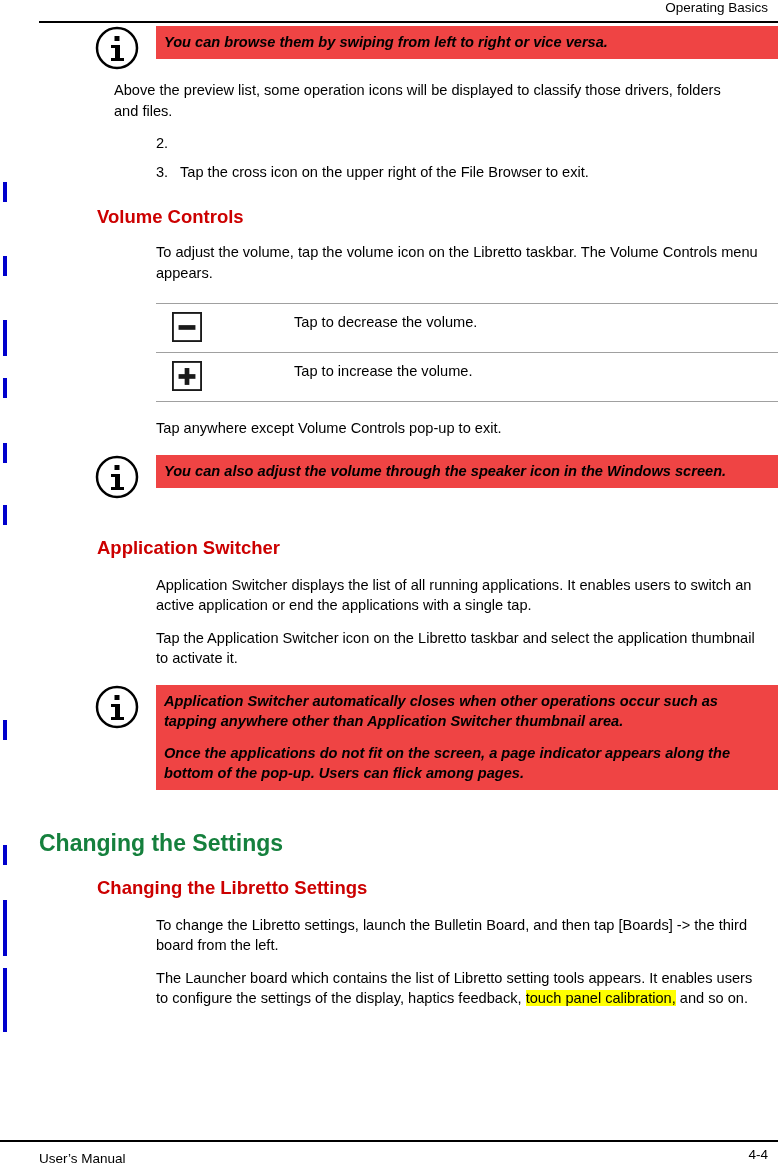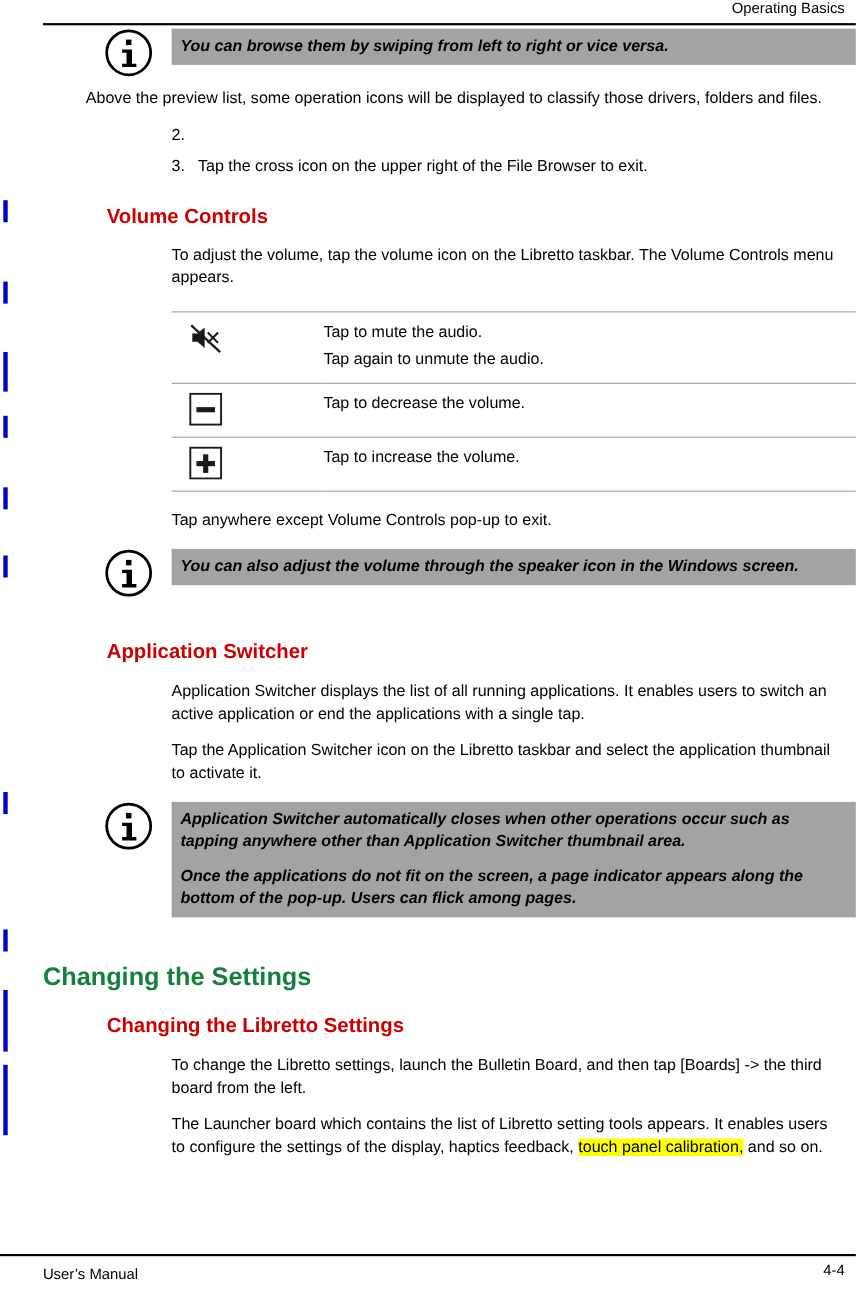--- a/index.html
+++ b/index.html
@@ -91,42 +91,42 @@
   }
   .note-icon {
     position: absolute;
     left: 0px;
     top: 0px;
     width: 44px;
     height: 44px;
   }
   .note-body {
     margin-left: 61px;
-    background: #a3a3a3;
+    background: #ef4444;
     padding: 6px 8px 7px 8px;
     font-style: italic;
     font-weight: bold;
     font-size: 14.6px;
     line-height: 20px;
   }
   .note-body p {
     margin: 0 0 0 0;
   }
   .note-body p + p {
     margin-top: 12px;
   }
 
   .body-text {
     margin-left: 156px;
     margin-right: 12px;
     font-size: 14.6px;
     line-height: 20.5px;
   }
   .indent-text {
-    margin-left: 78px;
+    margin-left: 114px;
     margin-right: 30px;
     font-size: 14.6px;
     line-height: 20.5px;
   }
   .numlist {
     margin-left: 156px;
     margin-right: 30px;
     font-size: 14.6px;
     line-height: 20.5px;
   }
@@ -254,34 +254,20 @@
     <h3 class="subsection">Volume Controls</h3>
 
     <div class="sp14"></div>
 
     <div class="body-text">To adjust the volume, tap the volume icon on the Libretto taskbar. The Volume Controls menu appears.</div>
 
     <div class="sp20"></div>
 
     <table class="icon-table">
       <tbody>
-          <tr>
-        <td class="iconcell">
-          <svg class="glyph" viewBox="0 0 32 32">
-            <path d="M3 12 h5 l7 -6 v20 l-7 -6 h-5 z" fill="#1a1a1a"></path>
-            <path d="M18 11 l10 10 M28 11 l-10 10" stroke="#1a1a1a" stroke-width="2" fill="none"></path>
-            <path d="M2 4 L30 30" stroke="#1a1a1a" stroke-width="2.2"></path>
-          </svg>
-        </td>
-        <td>
-          <div>Tap to mute the audio.</div>
-          <div style="height:5px;"></div>
-          <div>Tap again to unmute the audio.</div>
-        </td>
-      </tr>
       <tr>
         <td class="iconcell">
           <svg class="glyph" viewBox="0 0 32 32">
             <rect x="1" y="1" width="30" height="30" fill="#ffffff" stroke="#1a1a1a" stroke-width="2"></rect>
             <rect x="7" y="14" width="18" height="5" fill="#1a1a1a"></rect>
           </svg>
         </td>
         <td>
           <div>Tap to decrease the volume.</div>
         </td>

